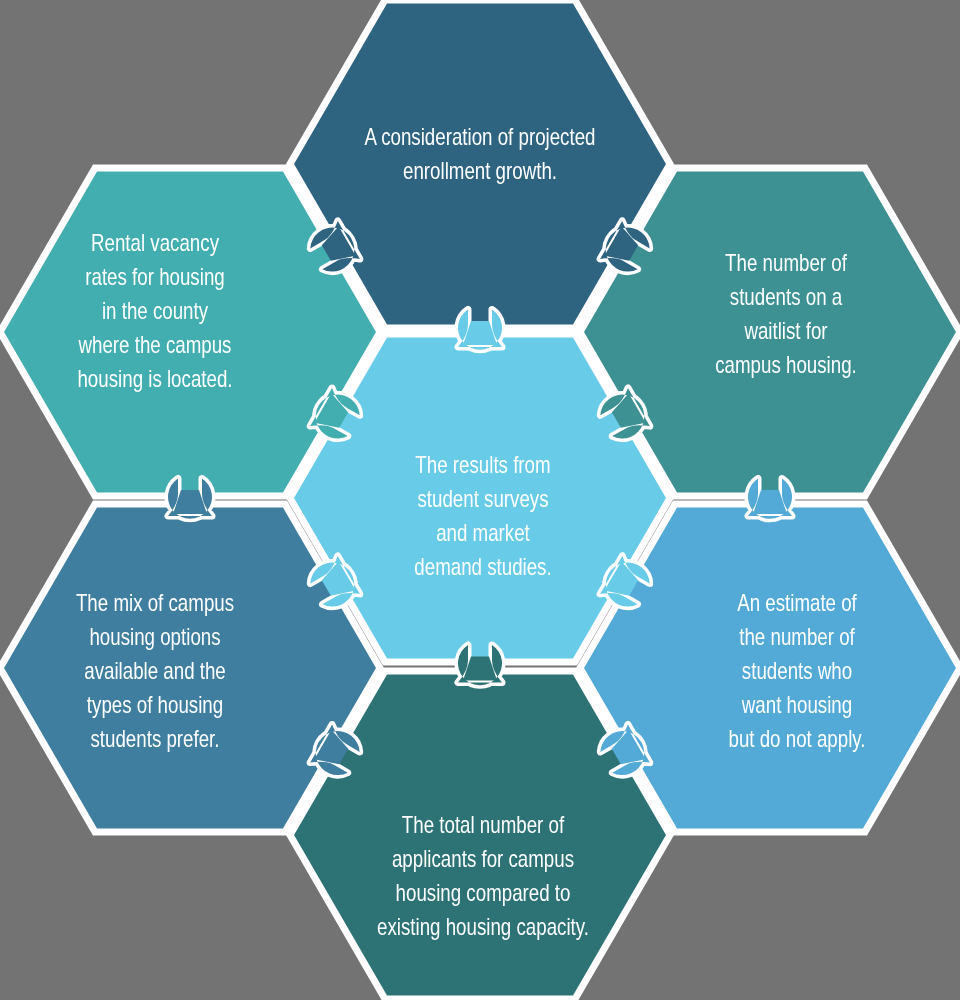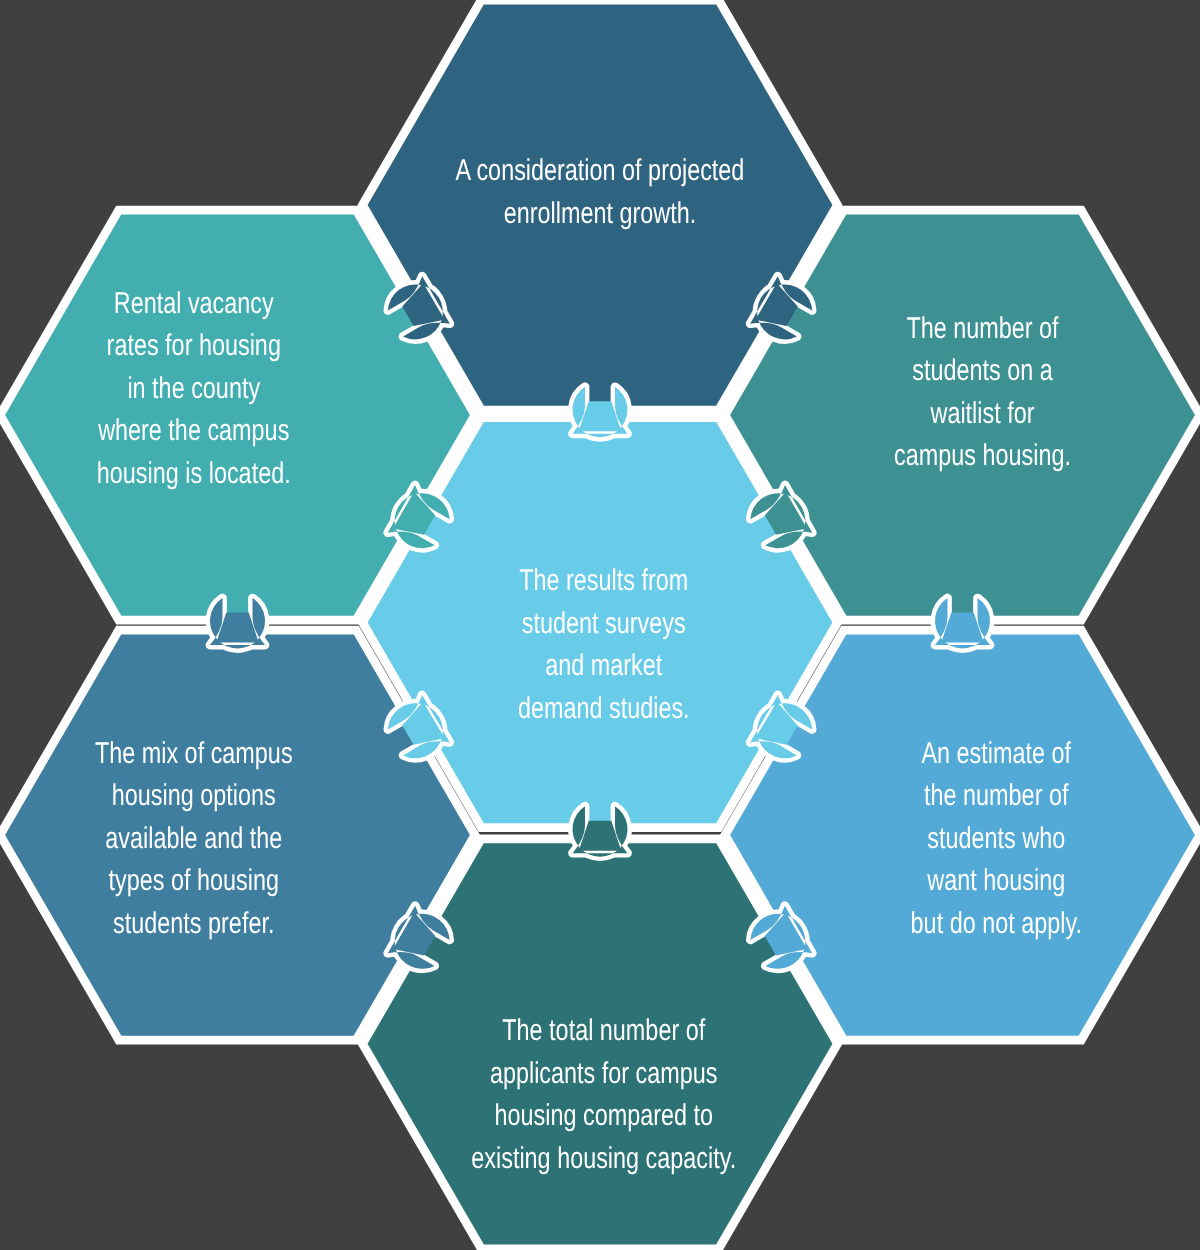--- a/index.html
+++ b/index.html
@@ -1,16 +1,16 @@
 <!DOCTYPE html>
 <html><head>
 <meta charset="utf-8">
 <style>
   html, body { margin: 0; padding: 0; background: #ffffff; }
-  #stage { position: relative; width: 960px; height: 1000px; overflow: hidden; background: #404040; }
+  #stage { position: relative; width: 960px; height: 1000px; overflow: hidden; background: #737373; }
   #puzzle { position: absolute; left: 0; top: 0; }
   .label {
     position: absolute;
     width: 300px;
     margin-left: -150px;
     color: #ffffff;
     font-family: "Liberation Sans", sans-serif;
     font-size: 24px;
     line-height: 34px;
     text-align: center;

